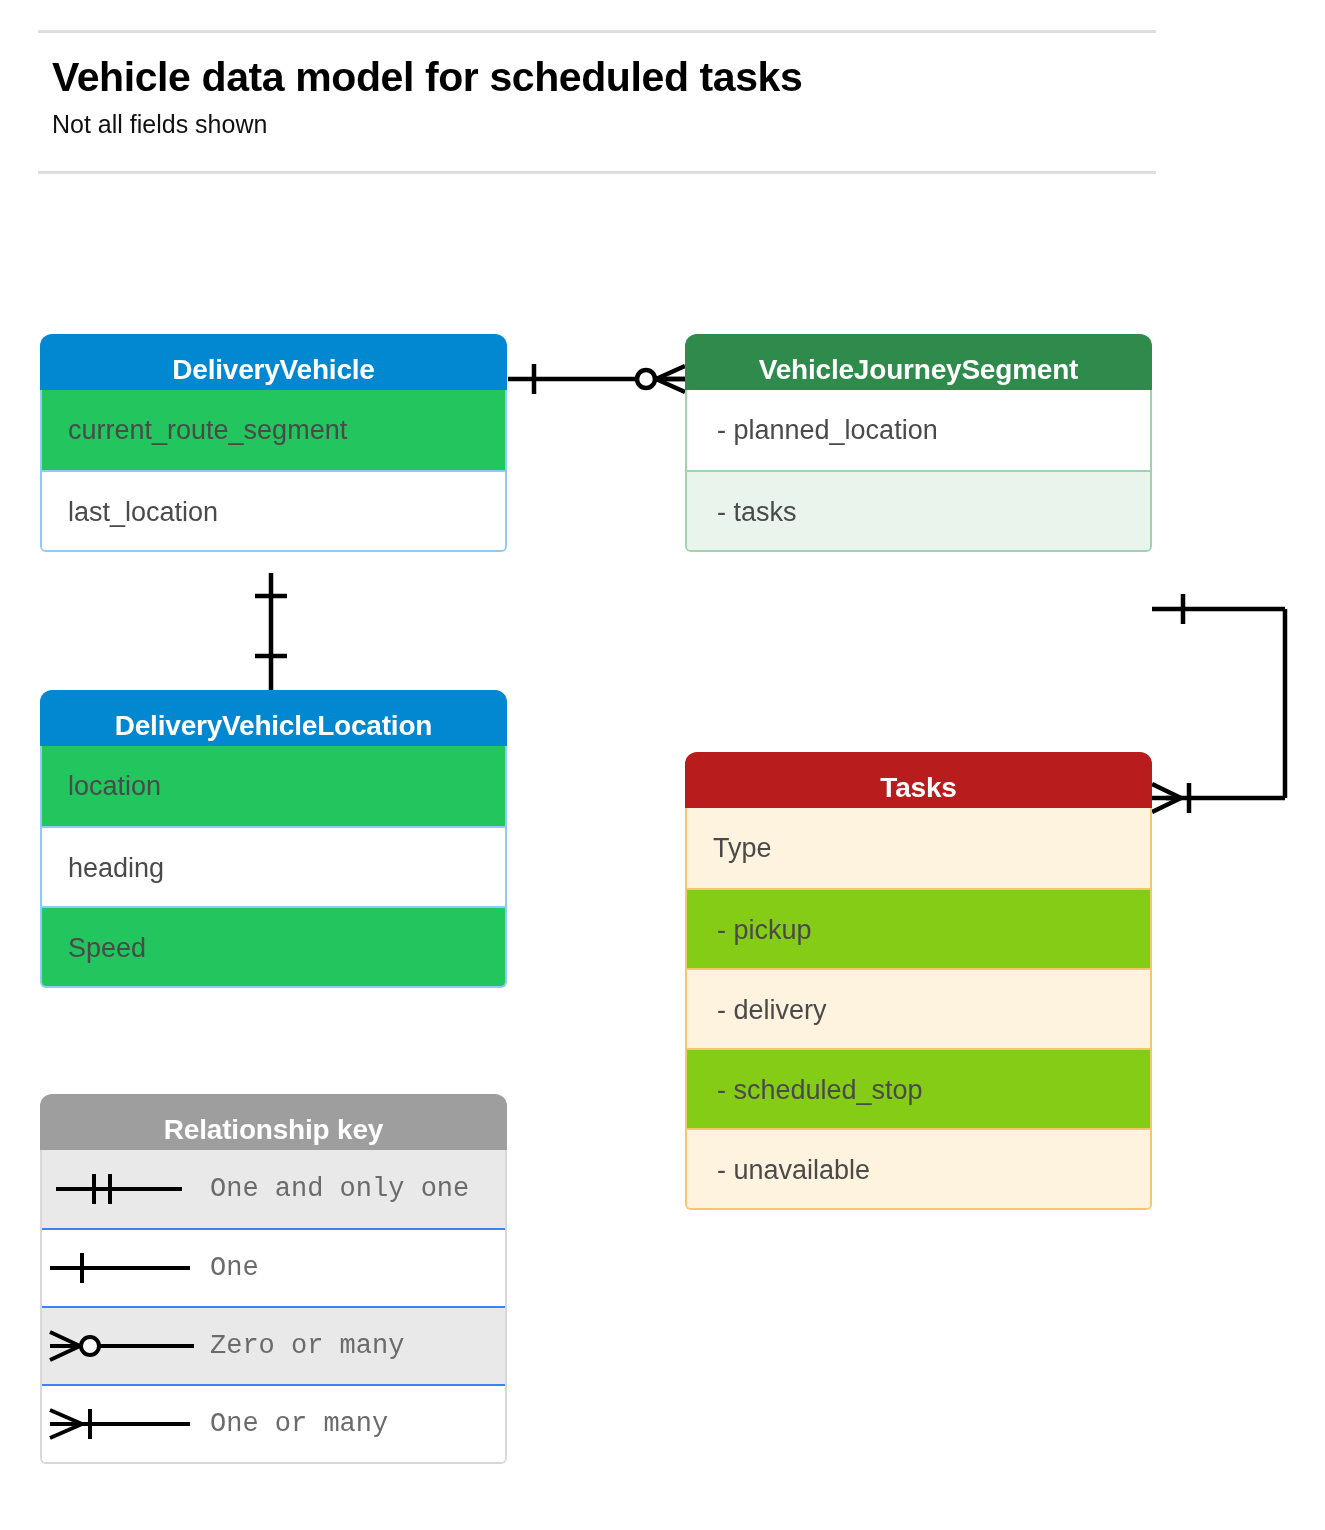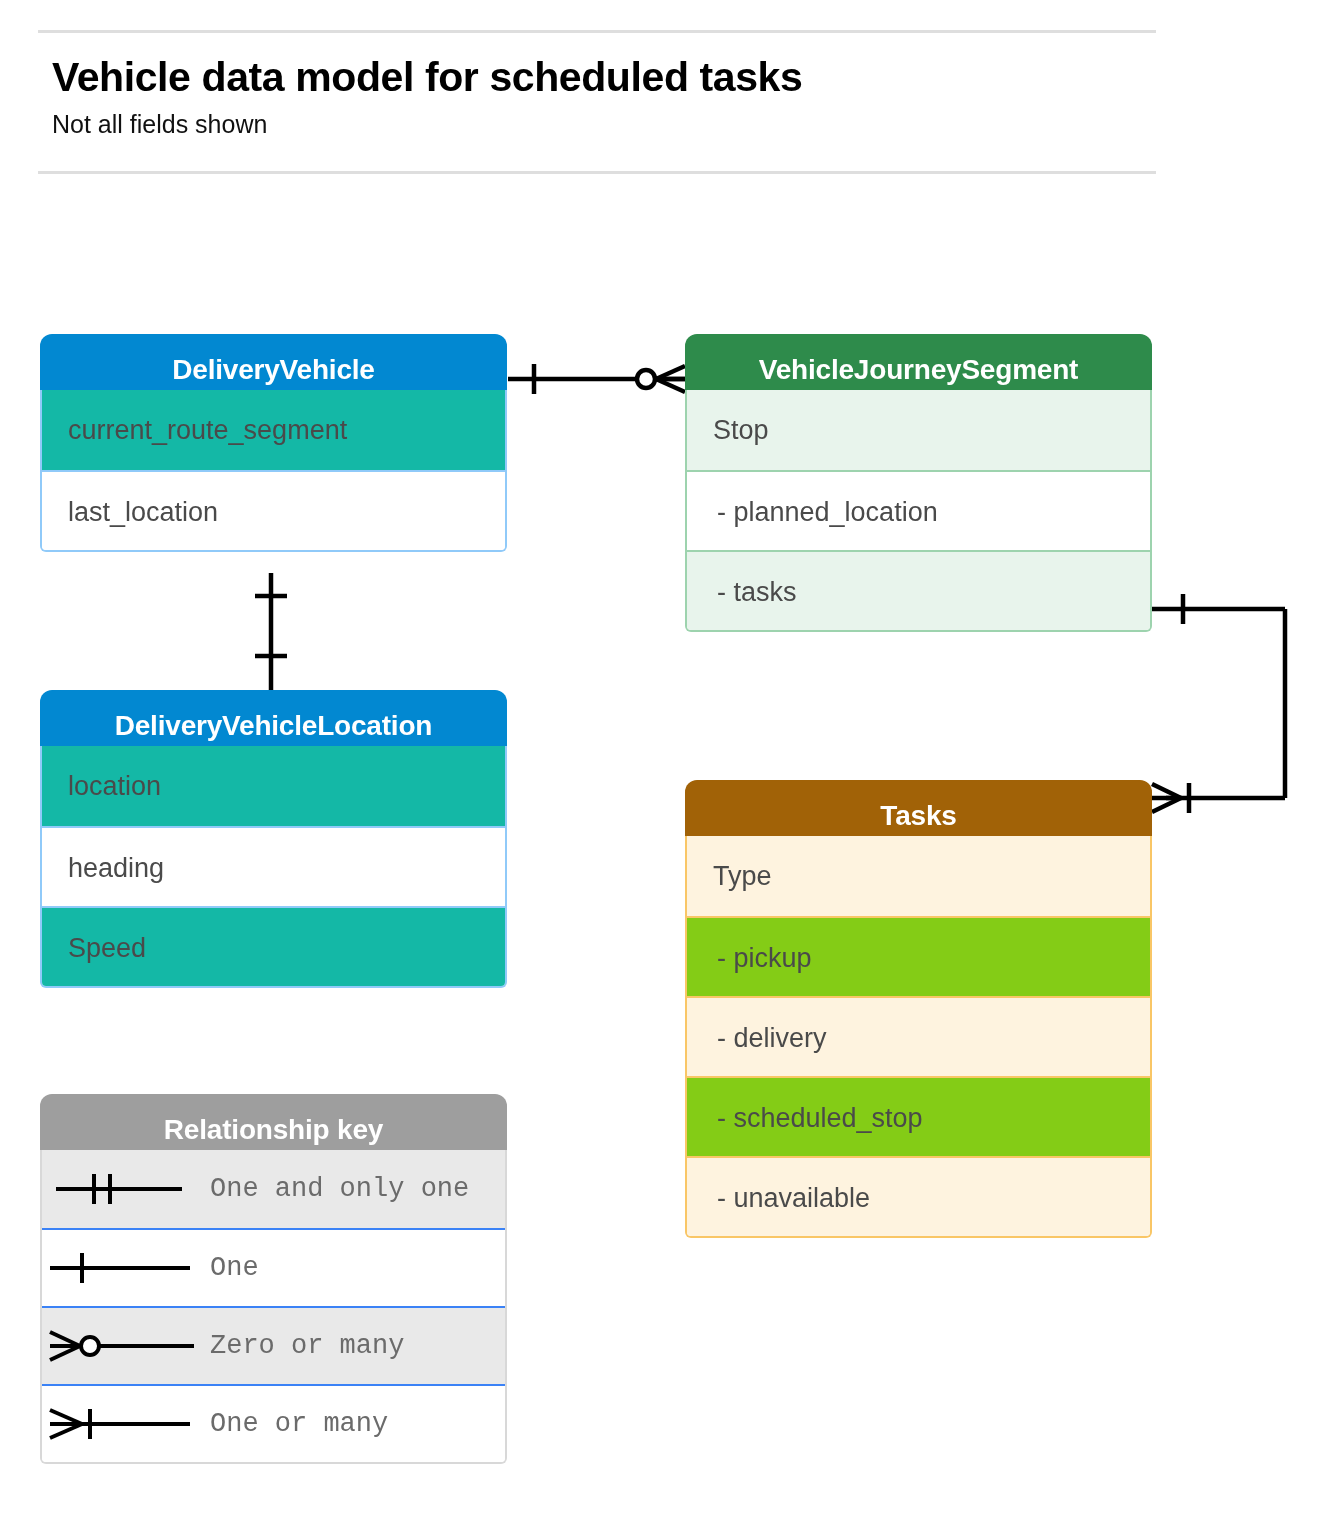--- a/index.html
+++ b/index.html
@@ -79,32 +79,32 @@
     border-radius: 0 0 6px 6px;
     overflow: hidden;
     box-sizing: border-box;
   }
   .entity-row + .entity-row { border-top-style: solid; border-top-width: 2px; }
 
   
   .theme-blue .entity-header { background: #0288D1; }
   .theme-blue .entity-body   { border-color: #90CAF9; }
   .theme-blue .entity-row    { border-top-color: #90CAF9; }
-  .theme-blue .row-alt       { background: #14b8a6; }
+  .theme-blue .row-alt       { background: #22c55e; }
   .theme-blue .row-plain     { background: #ffffff; }
 
   
   .theme-green .entity-header { background: #2E8B4B; }
   .theme-green .entity-body   { border-color: #9DD3AE; }
   .theme-green .entity-row    { border-top-color: #9DD3AE; }
   .theme-green .row-alt       { background: #E8F4EC; }
   .theme-green .row-plain     { background: #ffffff; }
 
   
-  .theme-orange .entity-header { background: #a16207; margin-top: 28px; }
+  .theme-orange .entity-header { background: #b91c1c; }
   .theme-orange .entity-body   { border-color: #F9C666; }
   .theme-orange .entity-row    { border-top-color: #F9C666; }
   .theme-orange .row-alt       { background: #FEF3DF; }
   .theme-orange .row-plain     { background: #84cc16; }
 
   
   .theme-gray .entity-header { background: #9E9E9E; }
   .theme-gray .entity-body   { border-color: #D8D8D8; }
   .theme-gray .row-alt       { background: #E9E9E9; }
   .theme-gray .row-plain     { background: #ffffff; }
@@ -190,21 +190,20 @@
   <div class="entity-header">DeliveryVehicle</div>
   <div class="entity-body">
     <div class="entity-row row-alt">current_route_segment</div>
     <div class="entity-row row-plain">last_location</div>
   </div>
 </div>
 
 <div class="entity theme-green" style="left:685px; top:334px; width:467px;">
   <div class="entity-header">VehicleJourneySegment</div>
   <div class="entity-body">
-    <div class="entity-row row-alt">Stop</div>
     <div class="entity-row row-plain sub">-  planned_location</div>
     <div class="entity-row row-alt sub">- tasks</div>
   </div>
 </div>
 
 <div class="entity theme-blue" style="left:40px; top:690px; width:467px;">
   <div class="entity-header">DeliveryVehicleLocation</div>
   <div class="entity-body">
     <div class="entity-row row-alt">location</div>
     <div class="entity-row row-plain">heading</div>

